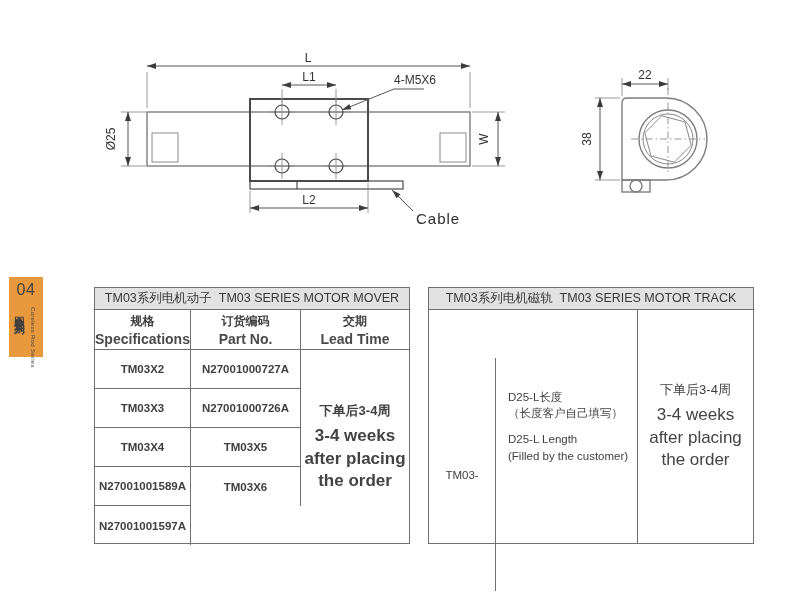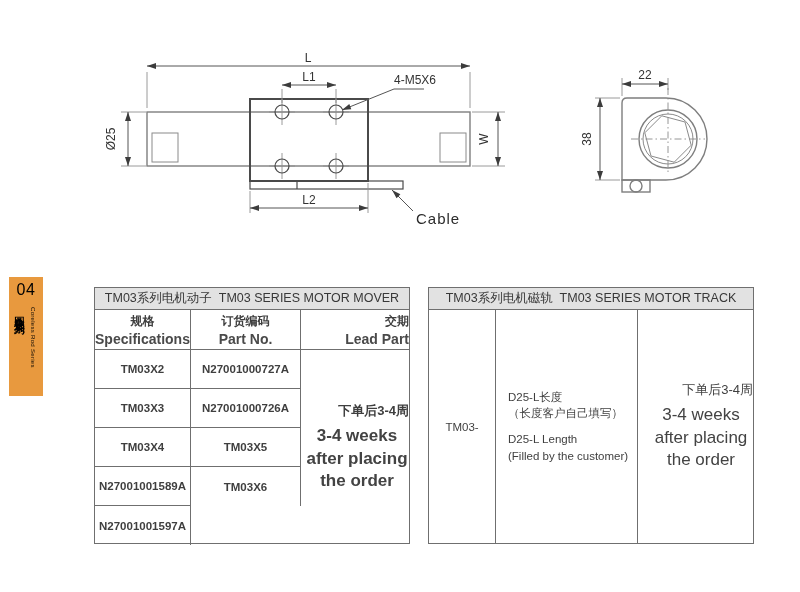--- a/index.html
+++ b/index.html
@@ -3,22 +3,22 @@
 <meta charset="utf-8">
 <style>
   html,body{margin:0;padding:0;}
   body{
     width:800px;height:592px;position:relative;background:#ffffff;overflow:hidden;
     font-family:"Liberation Sans","DejaVu Sans",sans-serif;
     -webkit-font-smoothing:antialiased;
   }
   
   .side-tab{
-    position:absolute;left:9px;top:277px;width:34px;height:119px;
-    background:#E8993E;color:#000000;
+    position:absolute;left:9px;top:277px;width:34px;height:80px;
+    background:#E8993E;color:#404040;
   }
   .side-tab .num{
     display:block;text-align:center;font-size:16px;letter-spacing:.5px;
     padding-top:4px;font-weight:400;
   }
   .side-tab .cn{
     position:absolute;left:4px;top:31px;
     writing-mode:vertical-rl;text-orientation:upright;
     font-size:10.5px;letter-spacing:2px;font-weight:bold;
   }
@@ -45,21 +45,21 @@
     height:21px;background:#e2e2e2;border-bottom:1px solid #6f6f6f;
     display:flex;align-items:center;justify-content:center;
     font-weight:normal;font-size:12.5px;color:#383838;white-space:pre;
   }
   .grid{display:grid;}
   .cell{
     border-right:1px solid #6f6f6f;border-bottom:1px solid #6f6f6f;
     display:flex;flex-direction:column;align-items:center;justify-content:center;
     font-size:11.5px;text-align:center;box-sizing:border-box;
   }
-  .cell.no-r{border-right:none;align-items:flex-end;}
+  .cell.no-r{border-right:none;}
   .cell.no-b{border-bottom:none;}
   .hcell{height:40px;}
   .hcell .cn{font-size:12px;}
   .hcell .en{font-size:14px;color:#4a4a4a;margin-top:1px;}
   .rcell{height:39px;}
   .lead .cn{font-size:13px;margin-bottom:5px;}
   .lead .en{font-size:17px;line-height:1.35;color:#434343;}
   .track-desc{align-items:flex-start;text-align:left;padding-left:12px;}
   .track-desc div{line-height:1.45;}
   .gap8{height:9px;}
@@ -173,21 +173,21 @@
     <div class="cell hcell">
       <span class="cn">规格</span>
       <span class="en">Specifications</span>
     </div>
     <div class="cell hcell">
       <span class="cn">订货编码</span>
       <span class="en">Part No.</span>
     </div>
     <div class="cell hcell no-r">
       <span class="cn">交期</span>
-      <span class="en">Lead Part</span>
+      <span class="en">Lead Time</span>
     </div>
 
     <div class="cell lead no-r no-b" style="grid-column:3;grid-row:2/7;">
       <div class="cn">下单后3-4周</div>
       <div class="en" style="width:104px;">3-4 weeks after placing the order</div>
     </div>
 
     <div class="cell rcell">TM03X2</div>
     <div class="cell rcell">N27001000727A</div>
     <div class="cell rcell">TM03X3</div>
@@ -196,21 +196,21 @@
     <div class="cell rcell">TM03X5</div>
     <div class="cell rcell">N27001001589A</div>
     <div class="cell rcell no-b">TM03X6</div>
     <div class="cell rcell no-b">N27001001597A</div>
   </div>
 </div>
 
 <div class="tbl" style="left:428px;top:287px;width:326px;height:257px;">
   <div class="tbl-title">TM03系列电机磁轨  TM03 SERIES MOTOR TRACK</div>
   <div class="grid" style="grid-template-columns:67px 142px 1fr;">
-    <div class="cell no-b" style="height:233px;">TM03-</div>
+    <div class="cell no-b" style="height:233px;margin-top:48px;">TM03-</div>
     <div class="cell no-b track-desc" style="height:233px;">
       <div>D25-L长度</div>
       <div>（长度客户自己填写）</div>
       <div class="gap8"></div>
       <div>D25-L Length</div>
       <div>(Filled by the customer)</div>
     </div>
     <div class="cell lead no-r no-b" style="height:233px;">
       <div class="cn">下单后3-4周</div>
       <div class="en" style="width:104px;">3-4 weeks after placing the order</div>

